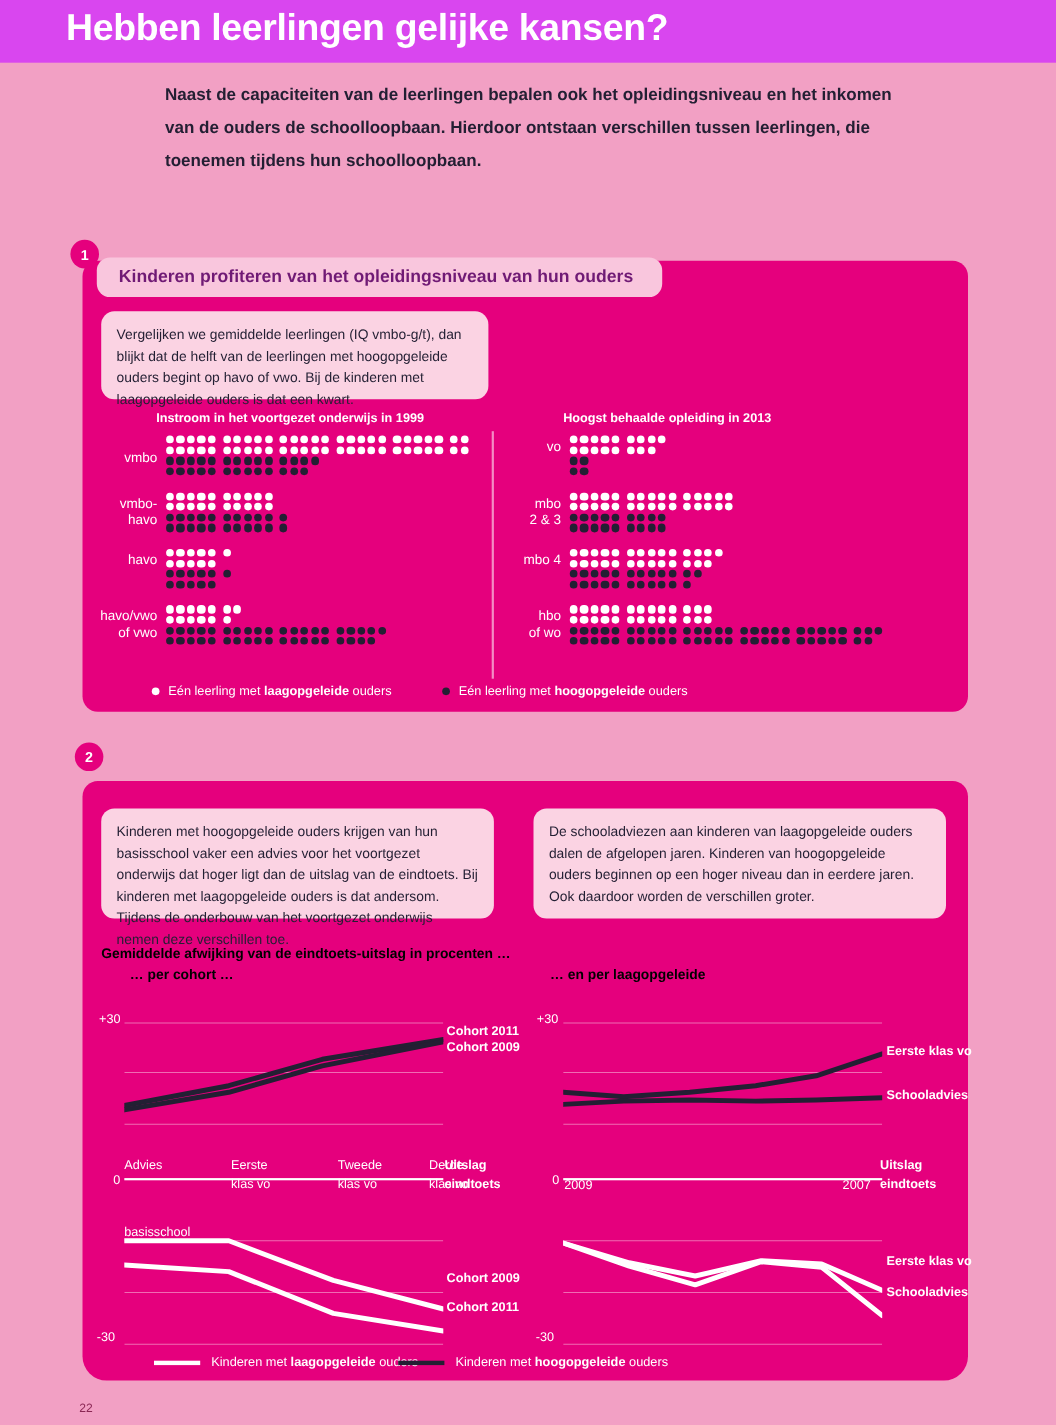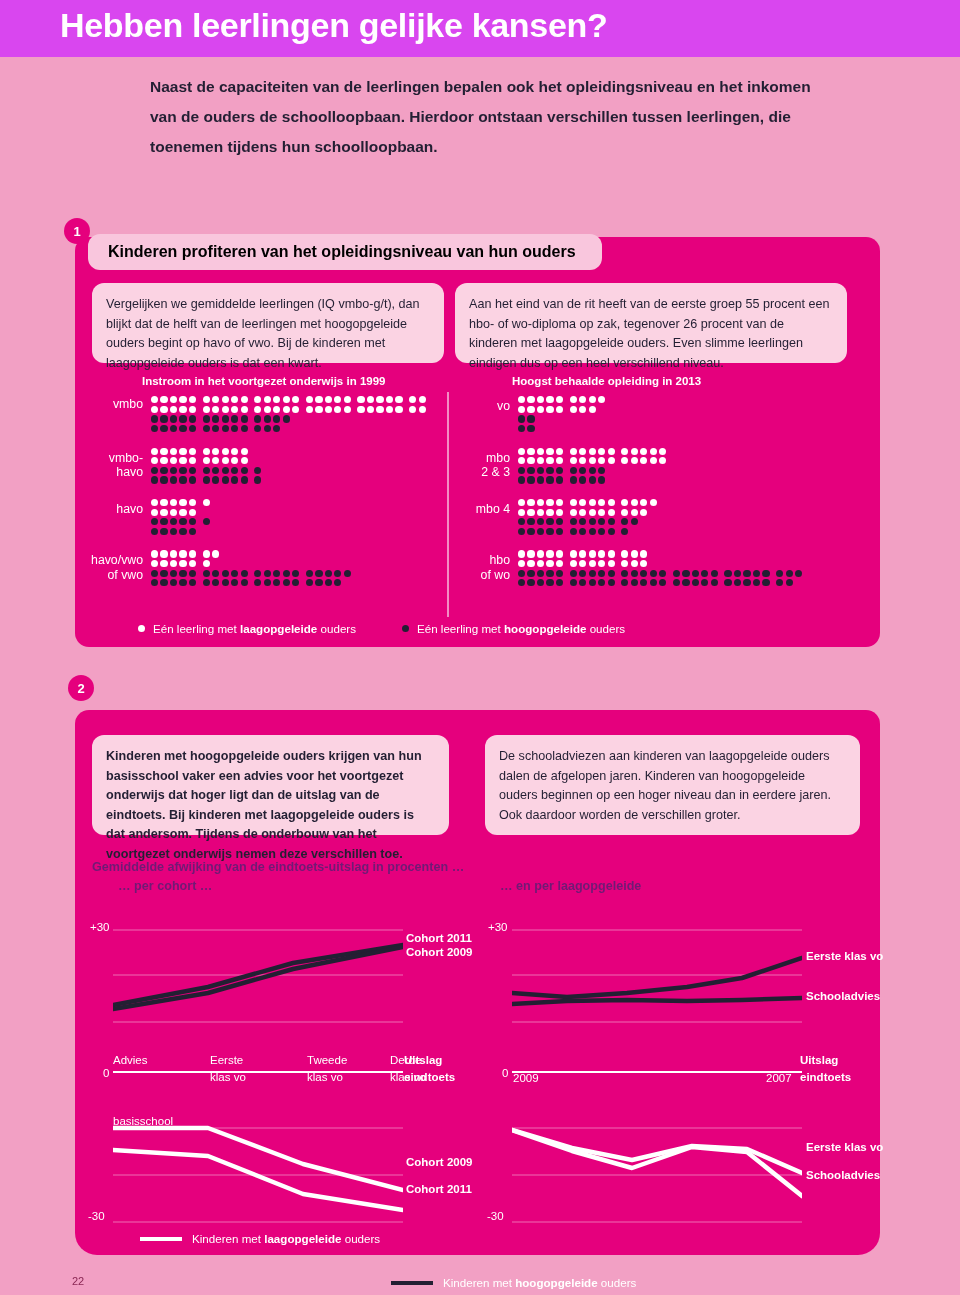--- a/index.html
+++ b/index.html
@@ -35,21 +35,21 @@
   }
   #panel1{left:75px;top:237px;width:805px;height:410px;}
   #panel2{left:75px;top:710px;width:805px;height:545px;
      border-bottom-left-radius:22px;border-bottom-right-radius:22px;}
 
   
   .sec-head{
     position:absolute;background:#f9c6dd;border-radius:12px;
     height:36px;display:flex;align-items:center;
     padding:0 26px 0 20px;box-sizing:border-box;
-    color:#000000;font-size:16px;font-weight:bold;white-space:nowrap;
+    color:#701a75;font-size:16px;font-weight:bold;white-space:nowrap;
   }
   #head1{left:88px;top:234px;}
   #head2{left:88px;top:707px;}
 
   .sec-num{
     position:absolute;width:26px;height:26px;border-radius:50%;
     background:#e5007d;color:#fff;font-size:13px;font-weight:bold;
     display:flex;align-items:center;justify-content:center;
     z-index:4;
   }
@@ -57,21 +57,21 @@
   #num2{left:68px;top:675px;}
 
   
   .card{
     position:absolute;background:#fbd3e3;border-radius:12px;
     color:#231f33;font-size:12.6px;line-height:1.55;
     padding:12px 14px;box-sizing:border-box;
   }
   #c1a{left:92px;top:283px;width:352px;height:80px;}
   #c1b{left:455px;top:283px;width:392px;height:80px;}
-  #c2a{left:92px;top:735px;width:357px;height:100px;font-weight:bold;}
+  #c2a{left:92px;top:735px;width:357px;height:100px;}
   #c2b{left:485px;top:735px;width:375px;height:100px;}
 
   .sublabel{
     position:absolute;color:#ffffff;font-size:11.5px;font-weight:bold;
   }
   #sub1{left:142px;top:375px;}
   #sub2{left:512px;top:375px;}
 
   
   .matrix{position:absolute;}
@@ -103,21 +103,21 @@
     position:absolute;left:138px;top:622px;display:flex;
     color:#ffffff;font-size:11.6px;align-items:center;
   }
   .legend .li{display:flex;align-items:center;margin-right:46px;}
   .legend .ld{width:7px;height:7px;border-radius:50%;margin-right:8px;}
   .legend .ld.lo{background:#ffffff;}
   .legend .ld.hi{background:#231f33;}
 
   
   .chtitle{
-    position:absolute;color:#701a75;font-size:12.6px;font-weight:bold;
+    position:absolute;color:#000000;font-size:12.6px;font-weight:bold;
   }
   #ct0{left:92px;top:860px;}
   #ct1{left:118px;top:879px;}
   #ct2{left:500px;top:879px;}
 
   .chart{position:absolute;}
   .axis{position:absolute;height:2px;background:#ffffff;}
   .axlabel{position:absolute;color:#ffffff;font-size:11.5px;}
   .axlabel.b{font-weight:bold;}
   .tick{position:absolute;color:#ffffff;font-size:11.5px;}
@@ -142,30 +142,29 @@
     <h1>Hebben leerlingen gelijke kansen?</h1>
   </div>
 
   <div class="intro">Naast de capaciteiten van de leerlingen bepalen ook het opleidingsniveau en het inkomen van de ouders de schoolloopbaan. Hierdoor ontstaan verschillen tussen leerlingen, die toenemen tijdens hun schoolloopbaan.</div>
 
   <div class="panel" id="panel1"></div>
   <div class="sec-num" id="num1">1</div>
   <div class="sec-head" id="head1">Kinderen profiteren van het opleidingsniveau van hun ouders</div>
 
   <div class="card" id="c1a">Vergelijken we gemiddelde leerlingen (IQ vmbo-g/t), dan blijkt dat de helft van de leerlingen met hoogopgeleide ouders begint op havo of vwo. Bij de kinderen met laagopgeleide ouders is dat een kwart.</div>
-  <div class="card" id="c1b">Aan het eind van de rit heeft van de eerste groep 55 procent een hbo- of wo-diploma op zak, tegenover 26 procent van de kinderen met laagopgeleide ouders. Even slimme leerlingen eindigen dus op een heel verschillend niveau.</div>
 
   <div class="sublabel" id="sub1">Instroom in het voortgezet onderwijs in 1999</div>
   <div class="sublabel" id="sub2">Hoogst behaalde opleiding in 2013</div>
 
   <div class="divider"></div>
 
   <div class="matrix" id="matrixL">
       <div class="grp">
-        <div class="glabel" style="margin-top: 2px;">vmbo</div>
+        <div class="glabel" style="margin-top: 14px;">vmbo</div>
         <div class="dotrows">
           <div class="dotrow">
             <span class="dot lo"></span>
             <span class="dot lo"></span>
             <span class="dot lo"></span>
             <span class="dot lo"></span>
             <span class="dot lo"></span>
             <span class="gap"></span>
             <span class="dot lo"></span>
             <span class="dot lo"></span>
@@ -772,21 +771,21 @@
         <polyline points="0,12 60,33 120,50 180,29 235,34 290,78" fill="none" stroke="#ffffff" stroke-width="4.5" stroke-linejoin="round" stroke-linecap="round"></polyline>
       </svg></div>
 
   <div id="axisCohort"></div>
   <div id="axisYear"></div>
 
   <div class="foot" id="footL" style="left:140px;top:1232px;">
     <span class="swatch lo"></span>
     <span><span>Kinderen met </span><b>laagopgeleide</b><span> ouders</span></span>
   </div>
-  <div class="foot" id="footR" style="left:391px;top:1232px;margin-top:44px;">
+  <div class="foot" id="footR" style="left:362px;top:1232px;">
     <span class="swatch hi"></span>
     <span><span>Kinderen met </span><b>hoogopgeleide</b><span> ouders</span></span>
   </div>
 
   <div class="pageno">22</div>
 <div class="tick" style="left: 90px; top: 921px;">+30</div>
     <div class="tick" style="left: 488px; top: 921px;">+30</div>
     <div class="tick" style="left: 88px; top: 1210px;">-30</div>
     <div class="tick" style="left: 487px; top: 1210px;">-30</div>
     <div class="tick" style="left: 103px; top: 1067px;">0</div>

